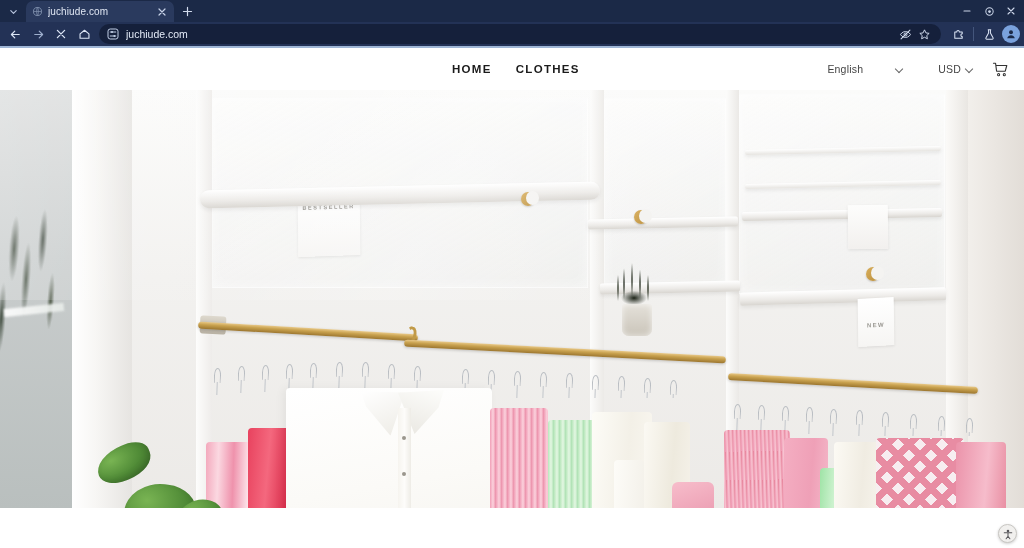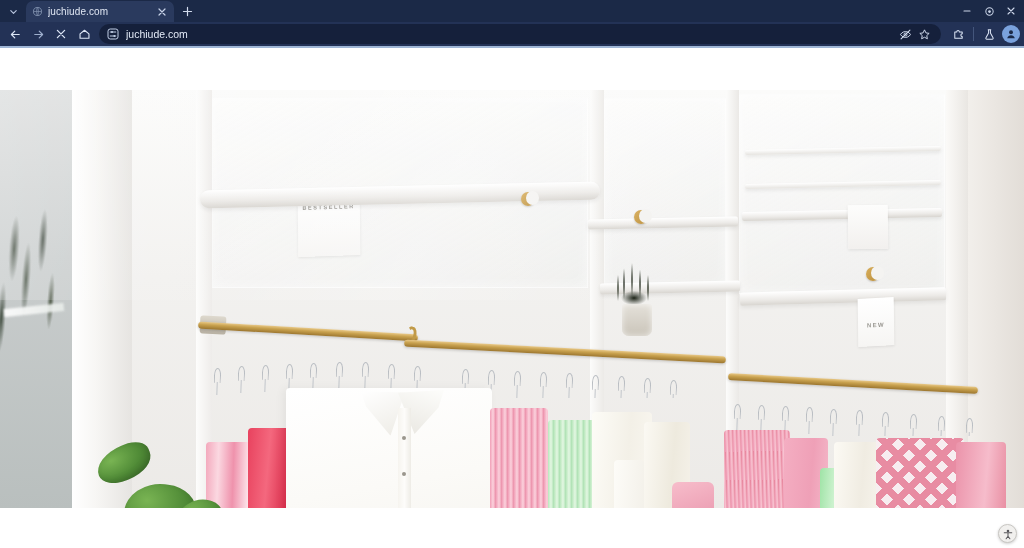--- a/index.html
+++ b/index.html
@@ -667,20 +667,47 @@
     <div class="avatar-btn">
       <svg width="12" height="12" viewBox="0 0 14 14" fill="none">
         <circle cx="7" cy="5" r="2.3" fill="#1b2947"></circle>
         <path d="M2.6 12c.5-2.4 2.3-3.6 4.4-3.6S10.9 9.6 11.4 12" fill="#1b2947"></path>
       </svg>
     </div>
   </div>
 
   <div class="page">
 
+    <header class="site-header">
+      <nav class="nav-links">
+        <a class="nav-link" href="#">HOME</a>
+        <a class="nav-link" href="#">CLOTHES</a>
+      </nav>
+
+      <div class="header-right">
+
+        <div class="selector sel-lang">
+          <span class="label">English</span>
+          <span class="chev"></span>
+        </div>
+
+        <div class="selector sel-cur">
+          <span class="label">USD</span>
+          <span class="chev"></span>
+        </div>
+
+        <div class="cart-icon">
+          <svg width="19" height="19" viewBox="0 0 20 20" fill="none">
+            <path d="M2.6 3.4h2.2l1.1 8.4h9.1l1.6-6H5.4" stroke="currentColor" stroke-width="1.2" stroke-linecap="round" stroke-linejoin="round"></path>
+            <circle cx="8" cy="15.4" r="1.1" stroke="currentColor" stroke-width="1.1"></circle>
+            <circle cx="14" cy="15.4" r="1.1" stroke="currentColor" stroke-width="1.1"></circle>
+          </svg>
+        </div>
+      </div>
+    </header>
 
     <div class="hero" title="Bright white boutique clothing store interior with gold hanging rails and pastel garments">
       <div class="hero-scene">
 
         <div class="layer wall"></div>
         <div class="layer alcove"></div>
         <div class="layer alcove-plant-dark"></div>
         <div class="layer alcove-light"></div>
 
         <div class="layer post p1"></div>

